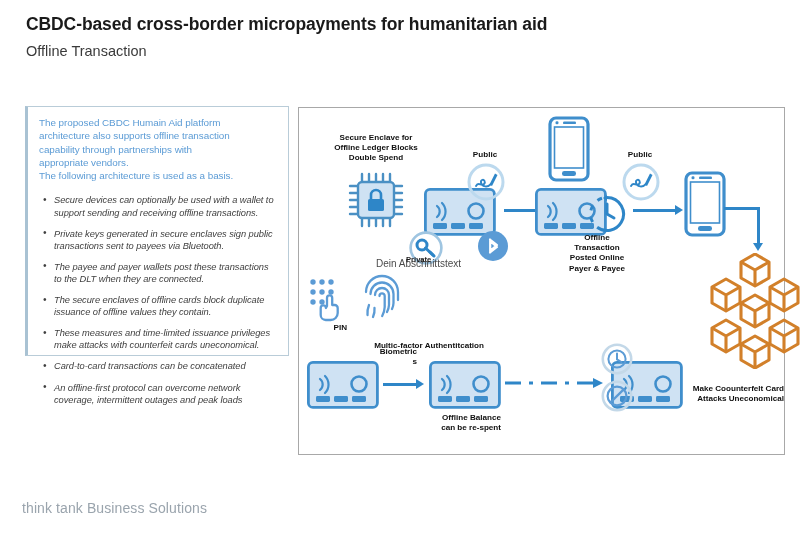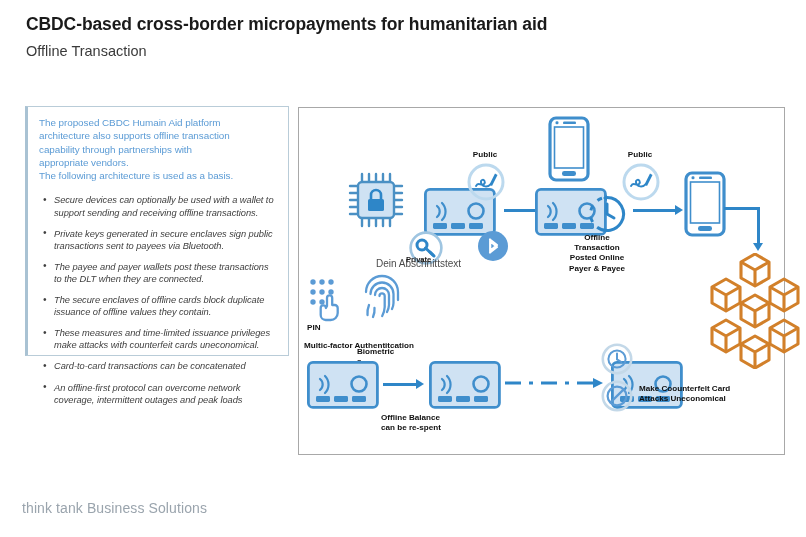--- a/index.html
+++ b/index.html
@@ -52,21 +52,21 @@
   
   #diagram-panel {
     position:absolute; left:298px; top:107px; width:487px; height:348px;
     background:#ffffff; border:1px solid #a8a8a8;
   }
   .dg { position:absolute; }
   .lbl {
     position:absolute; font-weight:bold; color:#0f0f0f;
     font-size:8.1px; line-height:10.2px; text-align:center;
   }
-  .lbl.left-al { text-align:left; }
+  .lbl.left-al { text-align:right; }
 
   
   .arrow-line { position:absolute; background:#2e86c8; height:2.6px; }
   .arrow-head {
     position:absolute; width:0; height:0;
     border-top:5px solid transparent; border-bottom:5px solid transparent;
     border-left:8px solid #2e86c8;
   }
   .arrow-head.down {
     border-left:5px solid transparent; border-right:5px solid transparent;
@@ -111,20 +111,25 @@
       <li>The payee and payer wallets post these transactions to the DLT when they are connected.</li>
       <li>The secure enclaves of offline cards block duplicate issuance of offline values they contain.</li>
       <li>These measures and time-limited issuance privileges make attacks with counterfeit cards uneconomical.</li>
       <li>Card-to-card transactions can be concatenated</li>
       <li>An offline-first protocol can overcome network coverage, intermittent outages and peak loads</li>
     </ul>
   </div>
 
   <div id="diagram-panel">
 
+    <div class="lbl" style="left:12px; top:25px; width:130px;">
+      <span>Secure Enclave for</span><br>
+      <span>Offline Ledger Blocks</span><br>
+      <span>Double Spend</span>
+    </div>
 
     <div class="dg" style="left:47px; top:62px;">
       <svg width="60" height="60" viewBox="0 0 60 60">
         <g stroke="#4a90c4" stroke-width="2.4" fill="none" stroke-linecap="round">
           <line x1="16" y1="4" x2="16" y2="12"></line>
             <line x1="23" y1="4" x2="23" y2="12"></line>
           <line x1="30" y1="4" x2="30" y2="12"></line>
             <line x1="37" y1="4" x2="37" y2="12"></line>
           <line x1="44" y1="4" x2="44" y2="12"></line>
           <line x1="16" y1="48" x2="16" y2="56"></line>

